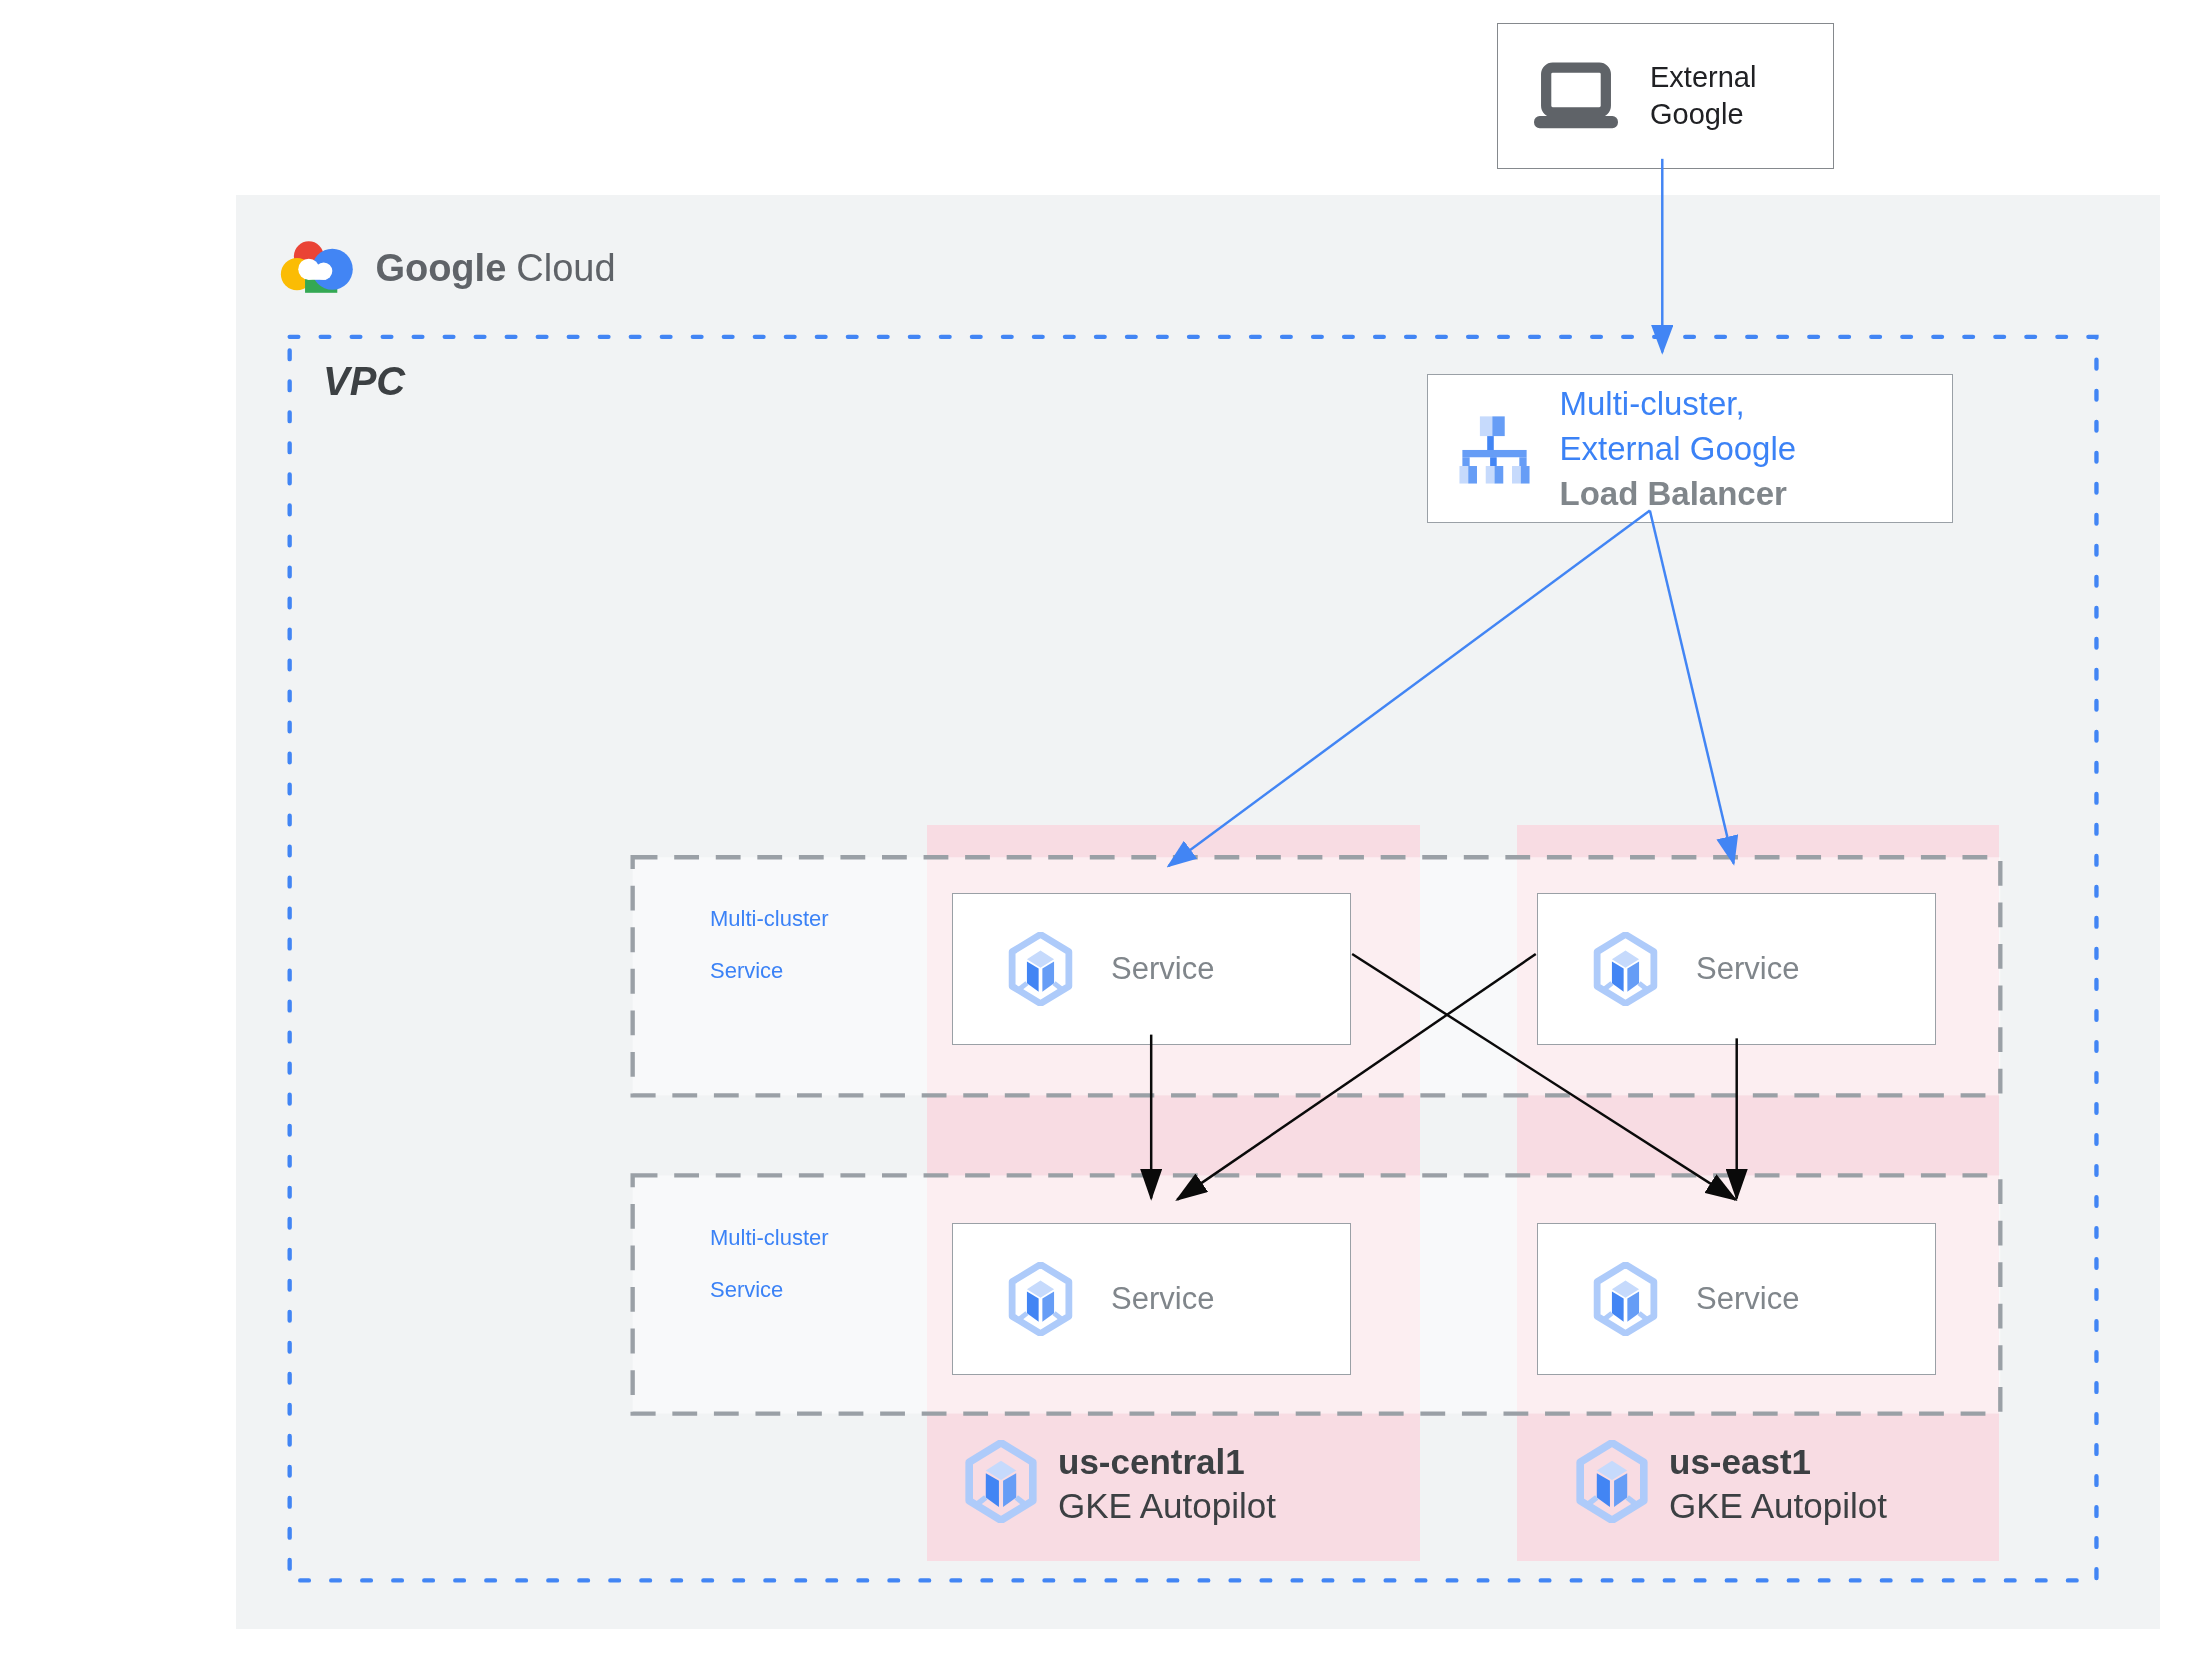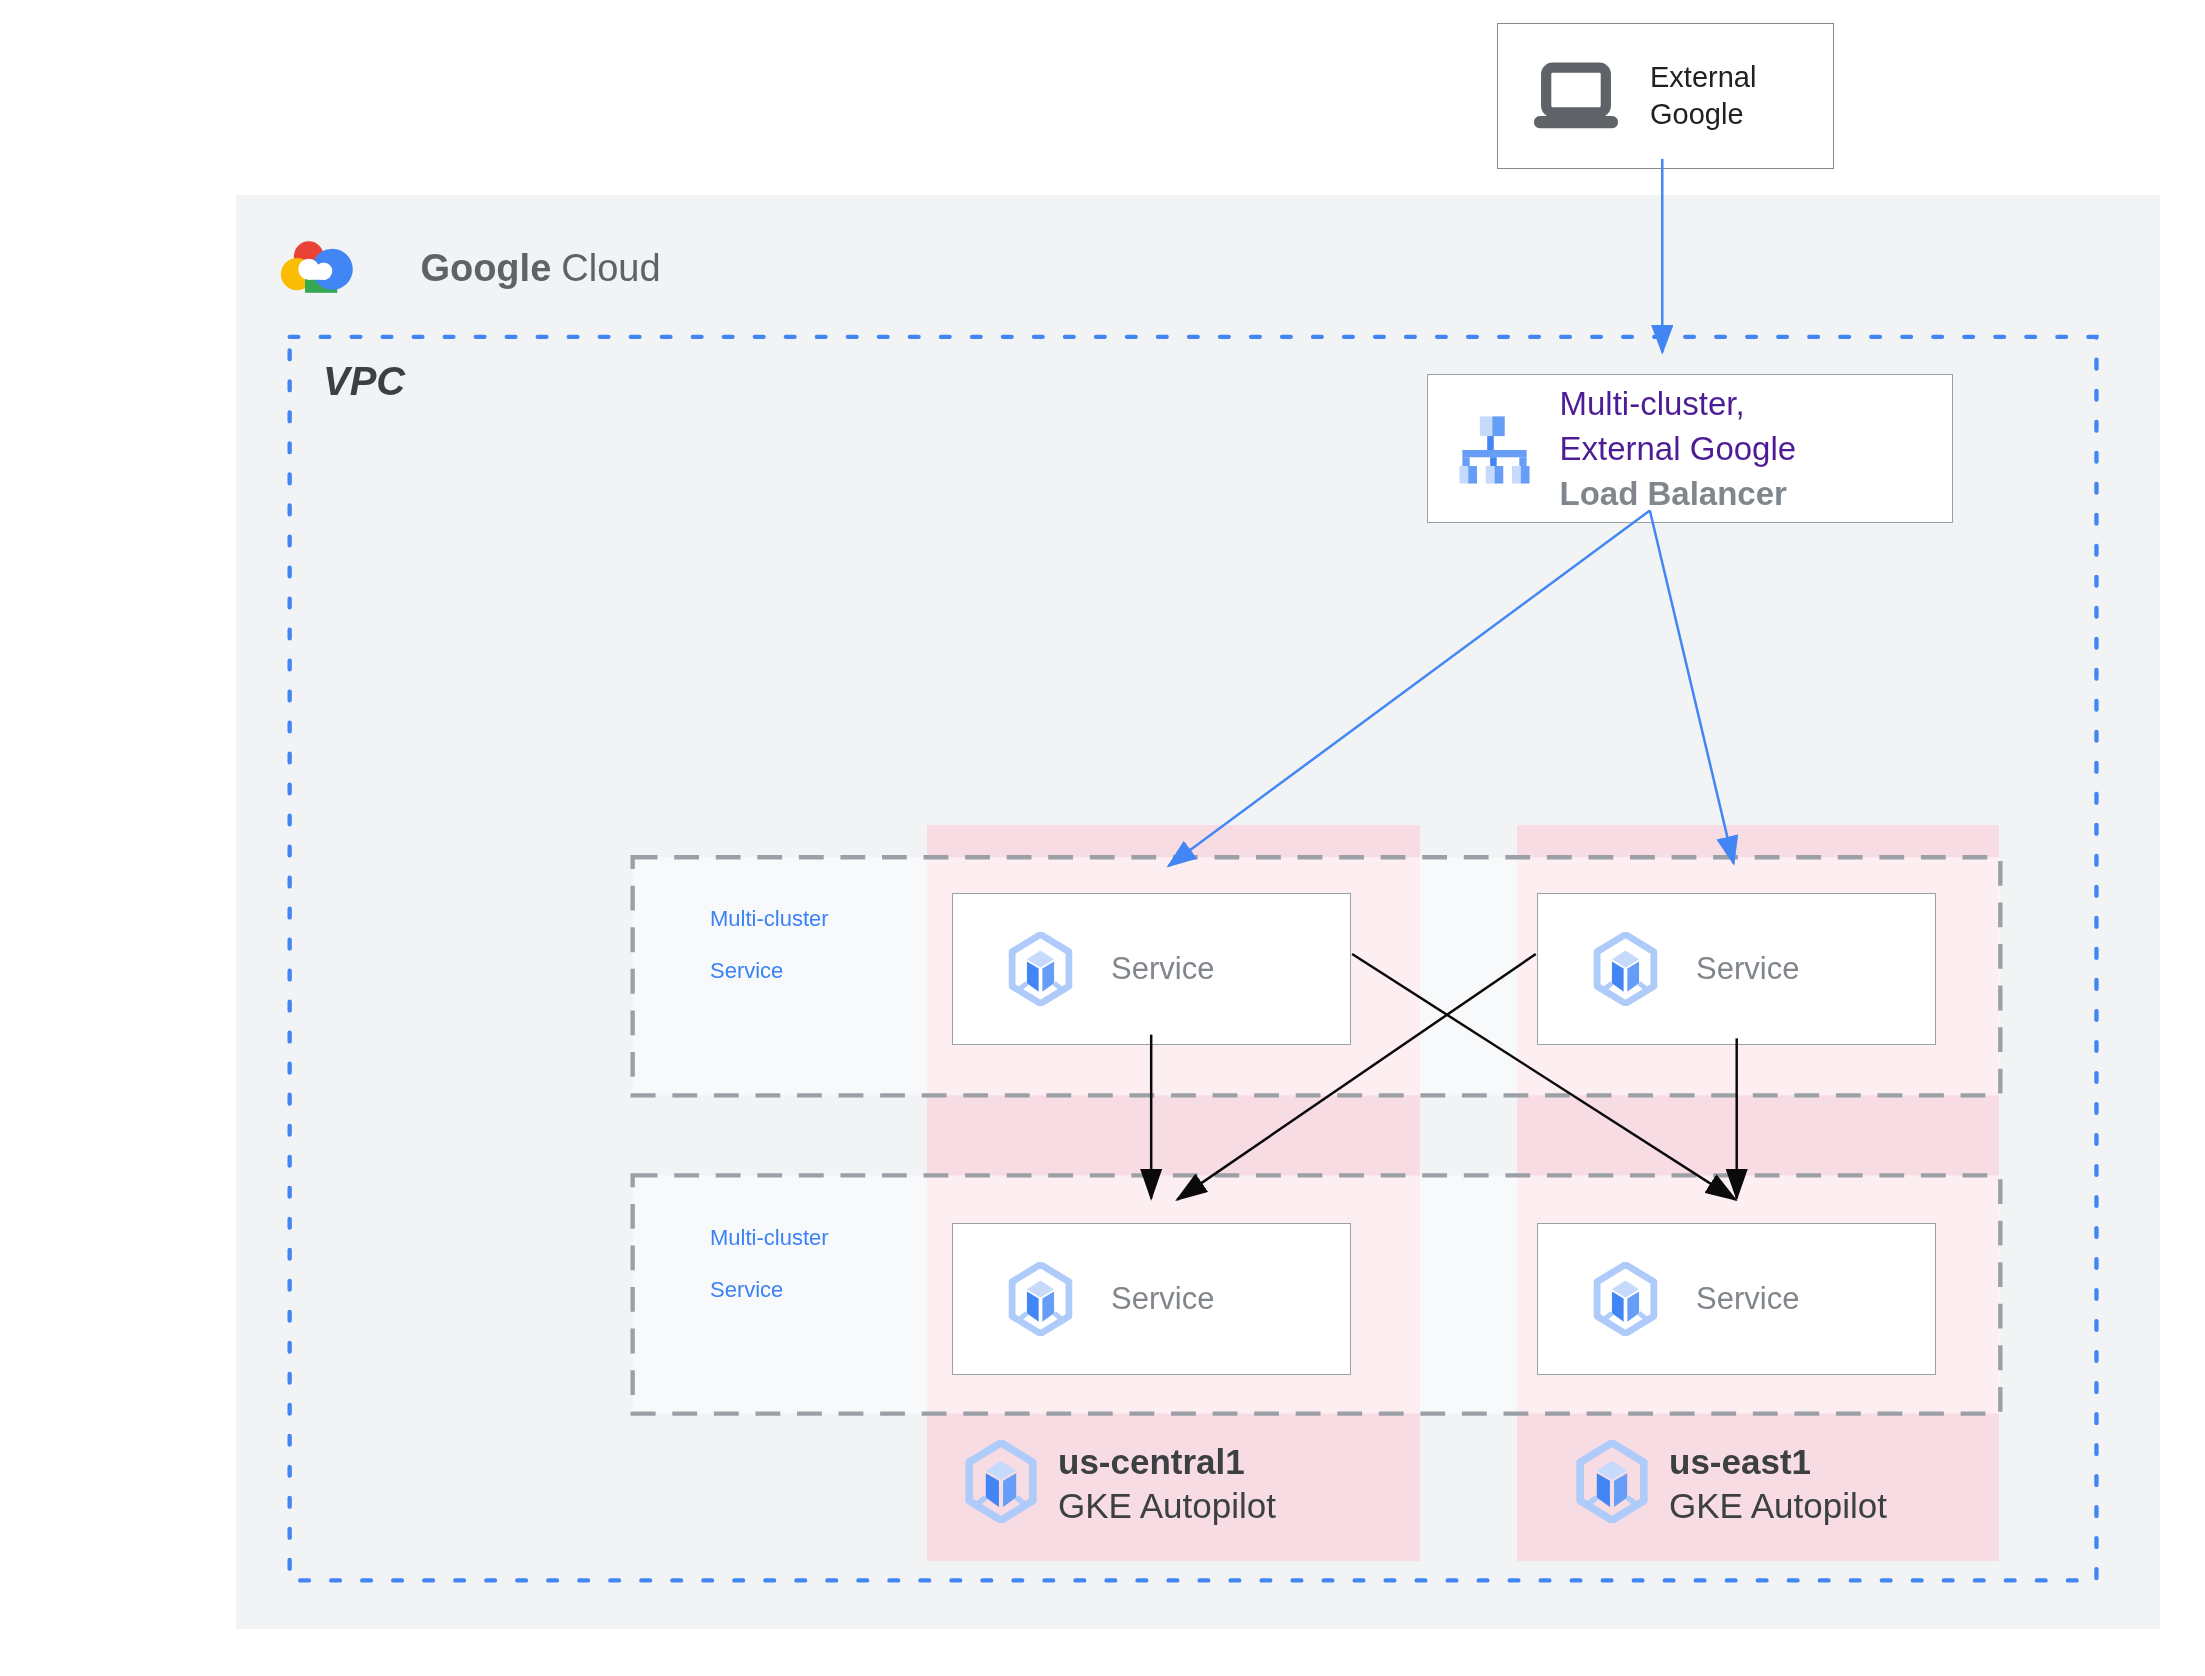--- a/index.html
+++ b/index.html
@@ -14,39 +14,39 @@
 
   
   .gray-panel{left:236px;top:195px;width:1924px;height:1434px;background:#F1F3F4;z-index:1;}
   .pink-col{top:825px;height:736px;background:#F8DCE3;z-index:2;}
   .pink-col.c1{left:927px;width:493px;}
   .pink-col.c2{left:1517px;width:482px;}
   svg.frame-layer{left:0;top:0;width:2205px;height:1676px;z-index:3;pointer-events:none;}
   svg.arrow-layer{left:0;top:0;width:2205px;height:1676px;z-index:9;pointer-events:none;}
 
   
-  .logo-row{left:280px;top:237px;height:62px;display:flex;align-items:center;z-index:4;gap:45px;}
+  .logo-row{left:280px;top:237px;height:62px;display:flex;align-items:center;z-index:4;}
   .logo-row svg{width:78px;height:62px;}
   .logo-text{margin-left:17.4px;font-size:38px;color:#5F6368;letter-spacing:0px;}
   .logo-text .g{font-weight:600;}
   .logo-text .c{font-weight:400;margin-left:10px;}
 
   
   .card{background:#ffffff;display:flex;align-items:center;z-index:5;box-sizing:border-box;margin-top:12px;}
 
   .client-box{left:1497px;top:11px;width:337px;height:146px;border:1.9px solid #85898D;}
   .client-box svg{width:94px;height:69px;margin-left:31px;flex:none;}
   .client-label{margin-left:27px;font-size:29px;line-height:37px;color:#202124;}
 
   .vpc-label{left:323px;top:359px;font-size:40px;font-weight:bold;color:#3C4043;z-index:4;font-style:italic;}
 
   .gateway-box{left:1427px;top:362px;width:526px;height:149px;border:1.2px solid #9AA0A6;}
   .gateway-box svg{width:73px;height:73px;margin-left:30px;flex:none;}
   .gateway-text{margin-left:28.5px;font-size:33px;line-height:45px;}
-  .gateway-text .dark{color:#4c1d95;}
+  .gateway-text .dark{color:#3b82f6;}
   .gateway-text .muted{color:#80868B;font-weight:bold;}
 
   .row-label{left:710px;width:261px;font-size:22px;line-height:52px;color:#3b82f6;z-index:5;}
   .row-label.r1{top:893px;}
   .row-label.r2{top:1212px;}
 
   .service-box{width:399px;height:152px;border:1.2px solid #9AA0A6;}
   .service-box svg{width:65px;height:74px;margin-left:55px;flex:none;}
   .service-label{margin-left:38px;font-size:31px;color:#80868B;}
   .svc1{left:952px;top:881px;}

